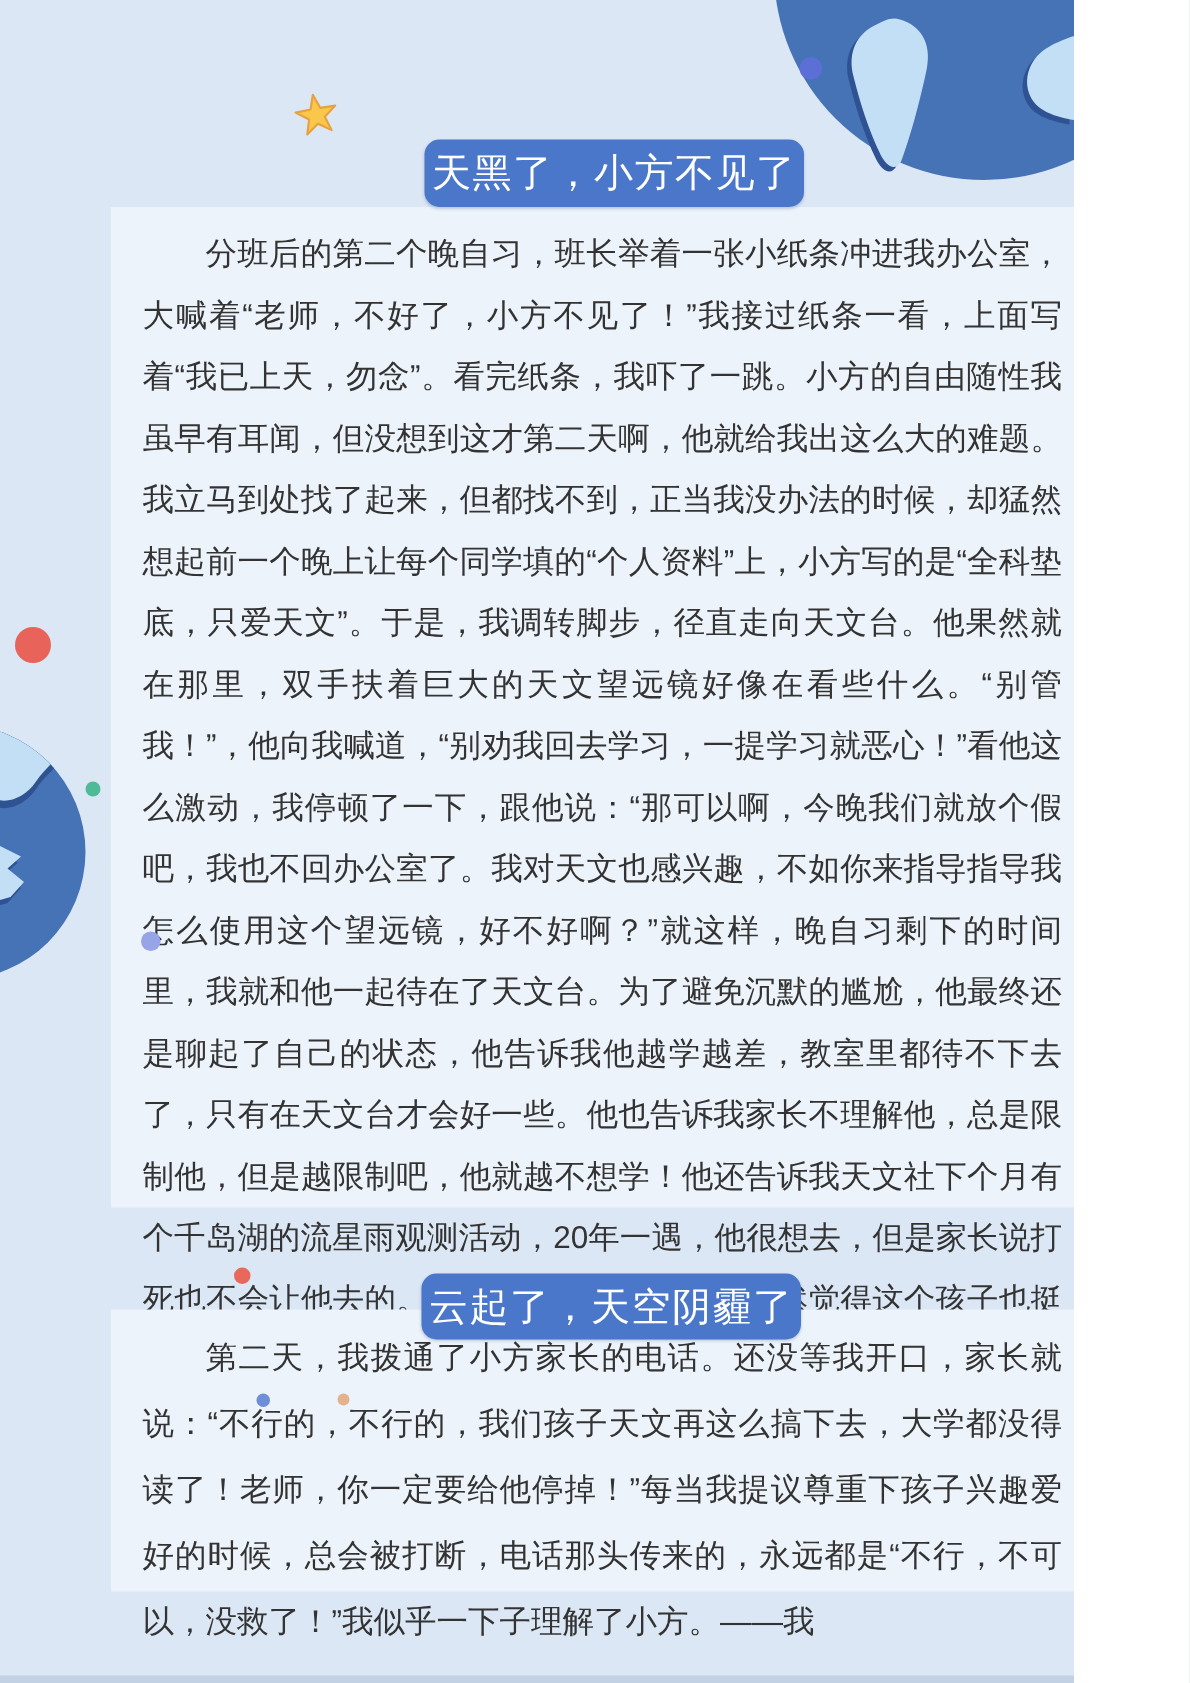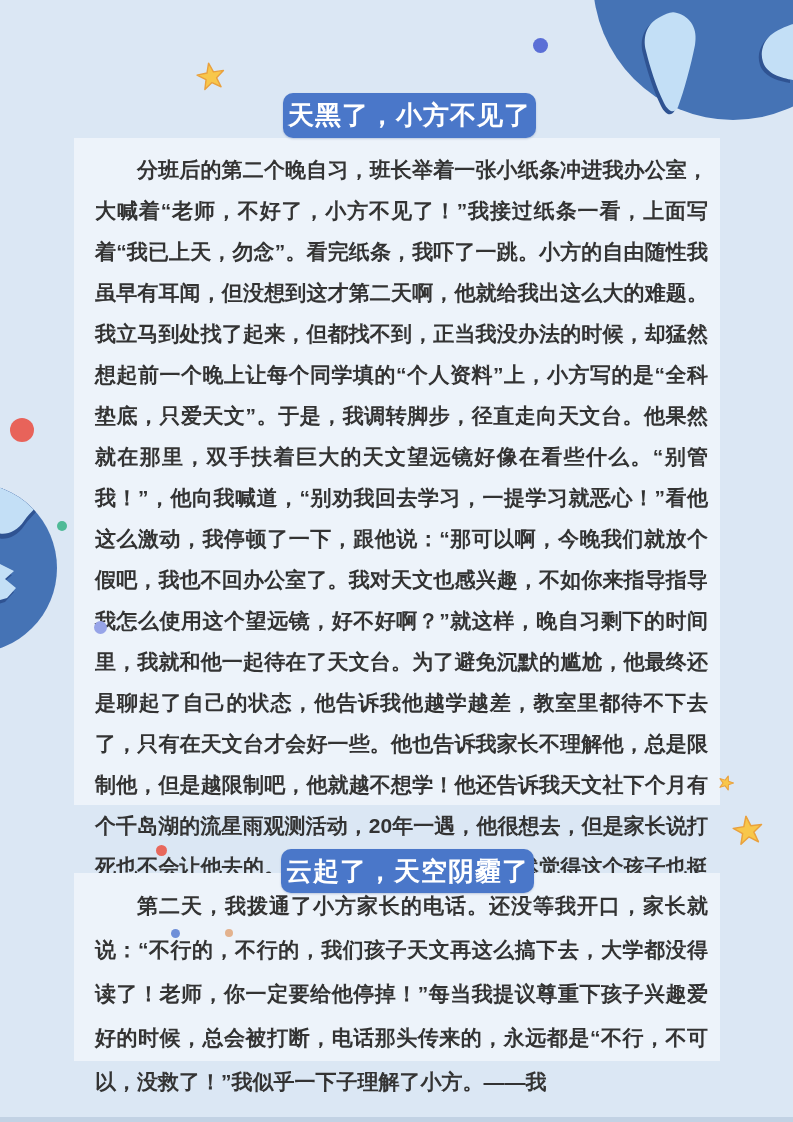--- a/index.html
+++ b/index.html
@@ -1,17 +1,17 @@
 <!DOCTYPE html>
 <html><head>
 <meta charset="utf-8">
 <style>
   html,body{margin:0;padding:0;}
   body{font-family:"Liberation Sans","DejaVu Sans",sans-serif;}
-  .page{position:relative;width:793px;height:1122px;background:#dbe7f4;overflow:hidden;font-weight:bold;}
+  .page{position:relative;width:716px;height:1122px;background:#dbe7f4;overflow:hidden;}
 
   
   .panel{position:absolute;left:74px;width:646px;background:#edf3fa;z-index:1;}
   .panel1{top:138px;height:667px;}
   .panel2{top:873px;height:188px;}
   .panel p{margin:0;padding:11px 12px 0 21px;color:#333333;text-align:justify;text-indent:2em;}
   .panel1 p{font-size:21px;line-height:41px;}
   .panel2 p{font-size:21px;line-height:44px;}
 
   

